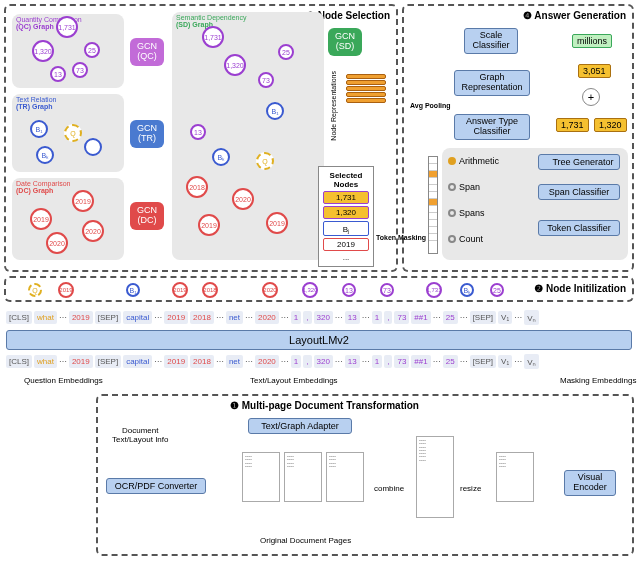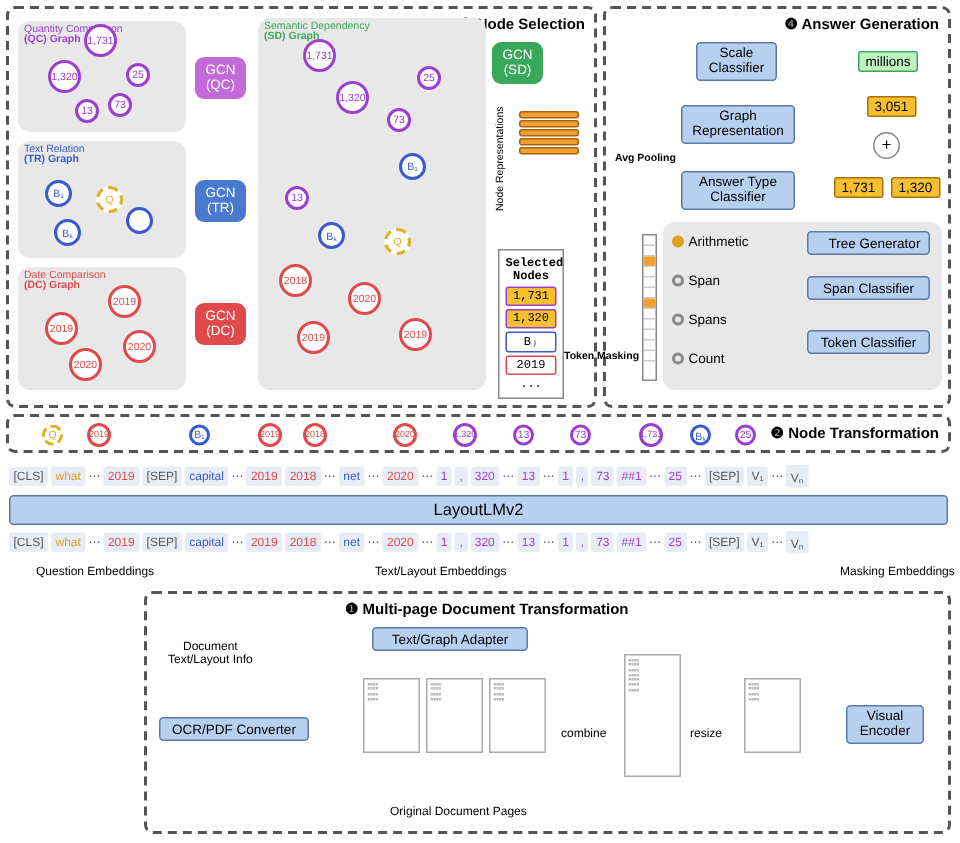--- a/index.html
+++ b/index.html
@@ -167,21 +167,21 @@
     <div class="repr-bar"></div>
       <div class="repr-bar"></div>
     <div class="repr-bar"></div>
       <div class="repr-bar"></div>
     <div class="repr-bar"></div>
   </div>
   <div style="position:absolute; left:324px; top:65px; font-size:7px; writing-mode:vertical-rl; transform:rotate(180deg);">Node
 Representations</div>
 
 
-  <div class="selected-box" style="left:326px; top:160px; width:44px;font-family:Liberation Mono, monospace;">
+  <div class="selected-box" style="left:312px; top:160px; width:56px;">
     <div style="text-align:center; font-weight:bold; margin-bottom:2px;">Selected Nodes</div>
     <div class="sel-item" style="border-color:#9b3fd0; background:#f5c030;">1,731</div>
     <div class="sel-item" style="border-color:#9b3fd0; background:#f5c030;">1,320</div>
     <div class="sel-item" style="border-color:#3a5ad0;">Bⱼ</div>
     <div class="sel-item" style="border-color:#e04a4a;">2019</div>
     <div style="text-align:center;">...</div>
   </div>
 </div>
 
 <div class="panel panel-border" style="left:402px; top:4px; width:232px; height:268px;">
@@ -238,21 +238,21 @@
       <div class="mask-cell"></div>
     <div class="mask-cell"></div>
       <div class="mask-cell"></div>
     <div class="mask-cell"></div>
       <div class="mask-cell"></div>
   </div>
   <div style="position:absolute; left:-28px; top:228px; font-size:7px; font-weight:bold;">Token Masking</div>
 </div>
 
 <div class="panel" style="left:4px; top:276px; width:630px; height:26px; border:2px dashed #555; border-radius:6px;">
-  <div class="label-bold" style="position:absolute; right:6px; top:5px; font-size:10px;">❷ Node Transformation</div>
+  <div class="label-bold" style="position:absolute; right:6px; top:5px; font-size:10px;">❷ Node Initilization</div>
   <div class="circle c-q" style="width:14px;height:14px;left:22px;top:5px;">Q</div>
   <div class="circle c-red" style="width:16px;height:16px;left:52px;top:4px;font-size:6px;">2019</div>
   <div class="circle c-blue" style="width:14px;height:14px;left:120px;top:5px;">B₁</div>
   <div class="circle c-red" style="width:16px;height:16px;left:166px;top:4px;font-size:6px;">2019</div>
   <div class="circle c-red" style="width:16px;height:16px;left:196px;top:4px;font-size:6px;">2018</div>
   <div class="circle c-red" style="width:16px;height:16px;left:256px;top:4px;font-size:6px;">2020</div>
   <div class="circle c-purple" style="width:16px;height:16px;left:296px;top:4px;font-size:6px;">1,320</div>
   <div class="circle c-purple" style="width:14px;height:14px;left:336px;top:5px;">13</div>
   <div class="circle c-purple" style="width:14px;height:14px;left:374px;top:5px;">73</div>
   <div class="circle c-purple" style="width:16px;height:16px;left:420px;top:4px;font-size:6px;">1,731</div>

